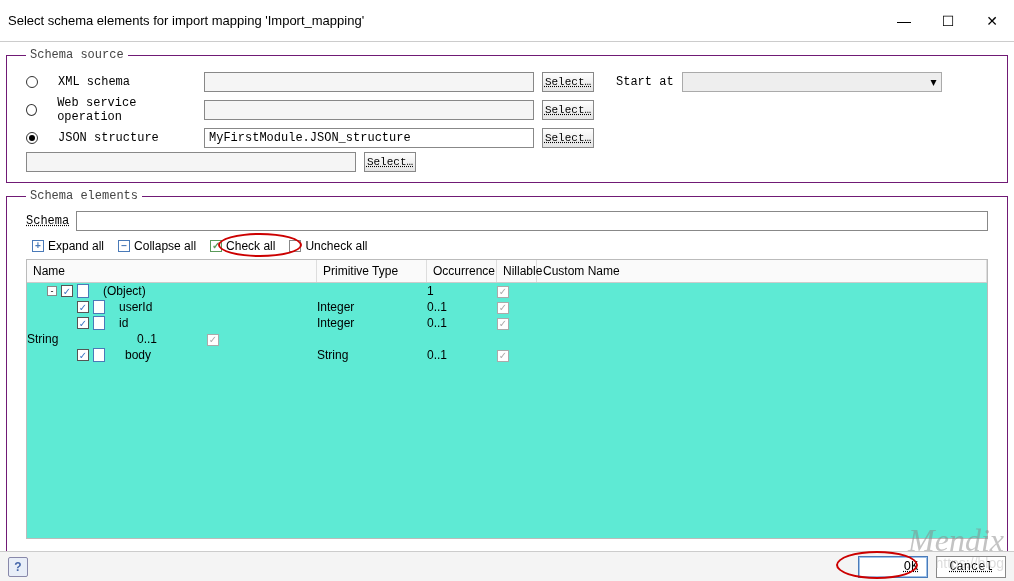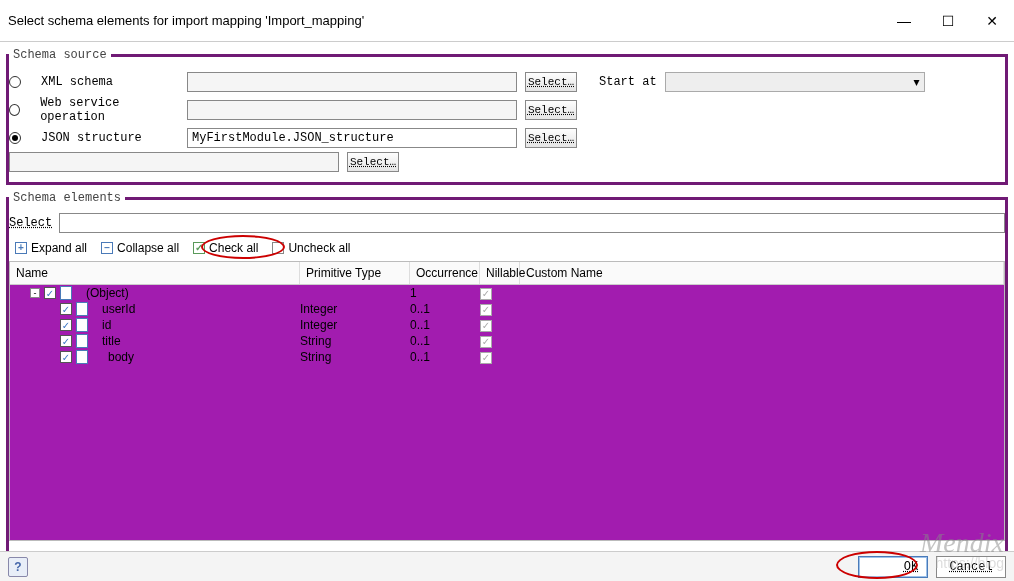--- a/index.html
+++ b/index.html
@@ -22,23 +22,23 @@
     border-bottom: 1px solid #ccc;
   }
   .titlebar-title { flex: 1; font-size: 13px; }
   .winbtns { display: flex; }
   .winbtn {
     width: 44px; height: 28px;
     display: flex; align-items: center; justify-content: center;
     font-size: 14px;
   }
   fieldset {
-    border: 3px solid #701a75;
+    border: 1px solid #701a75;
     margin: 6px;
-    padding: 6px 0;
+    padding: 6px 19px;
   }
   legend { color: #444; font-family: "Courier New", monospace; font-size: 12px; padding: 0 4px;}
   .src-row {
     display: flex;
     align-items: center;
     margin: 4px 0;
     gap: 8px;
   }
   .radio-label {
     display: flex;
@@ -96,21 +96,21 @@
   .red-circle {
     position:absolute;
     border:2px solid #cc0000;
     border-radius:50%;
     pointer-events:none;
   }
   .tree {
     border:1px solid #bbb;
     height:280px;
     overflow:auto;
-    background:#a21caf;
+    background:#5eead4;
   }
   .tree-header {
     display:flex; border-bottom:1px solid #ccc;
     background:#fafafa;
     font-size:12px;
   }
   .tree-header > div { padding:4px 6px; border-right:1px solid #ddd;}
   .col-name {width:290px;} .col-prim{width:110px;} .col-occ{width:70px;} .col-nil{width:40px;} .col-cust{flex:1;}
   .tree-row { display:flex;align-items:center;height:16px;padding:0;}
   .tree-row .cell-name{width:290px;display:flex;align-items:center;gap:4px;}
@@ -123,21 +123,21 @@
   .file-icon{width:12px;height:14px;border:1px solid #4a7ab8;background:#fff;position:relative;}
   .footer{
     position:absolute;left:0;right:0;bottom:0;height:30px;
     border-top:1px solid #ccc;background:#f4f4f4;
     display:flex;align-items:center;padding:0 8px;gap:8px;
   }
   .help-btn{width:20px;height:20px;border:1px solid #88a;background:#e8eef8;color:#4466aa;display:flex;align-items:center;justify-content:center;font-weight:bold;border-radius:2px;}
   .spacer{flex:1;}
   .dlg-btn{width:70px;height:22px;border:1px solid #888;background:#fff;font-family:"Courier New",monospace;text-align:center;line-height:20px;text-decoration: underline dotted;}
   .dlg-btn.primary{border:1px solid #4a7ab8;box-shadow:0 0 0 1px #9cc1ea inset;padding-left:36px;}
-  .watermark{position:absolute;right:10px;bottom:22px;font-size:28px;font-style:italic;color:#888;opacity:.5;font-family:Georgia,serif;text-align:center;}
+  .watermark{position:absolute;right:10px;bottom:22px;font-size:32px;font-style:italic;color:#888;opacity:.5;font-family:Georgia,serif;text-align:center;}
   .watermark-small{position:absolute;right:10px;bottom:10px;font-size:14px;color:#bbb;opacity:.5;}
 </style>
 </head>
 <body>
 
 <div class="titlebar">
   <div class="titlebar-title">Select schema elements for import mapping 'Import_mapping'</div>
   <div class="winbtns">
     <div class="winbtn">—</div>
     <div class="winbtn">☐</div>
@@ -182,21 +182,21 @@
   <div class="src-row">
     <div class="src-input readonly"></div>
     <div class="sel-btn">Select…</div>
   </div>
 </fieldset>
 
 <fieldset style="height:370px;">
   <legend>Schema elements</legend>
 
   <div class="filter-row">
-    <span class="filter-label">Select</span>
+    <span class="filter-label">Schema</span>
     <input class="filter-input" value="" style="">
   </div>
 
   <div class="toolbar" style="position:relative;">
     <div class="tbtn">
       <span class="sq-icon">+</span>
       <span>Expand all</span>
     </div>
     <div class="tbtn">
       <span class="sq-icon">−</span>
@@ -247,25 +247,20 @@
           <div class="cell-name indent2">
             <span class="chk on"></span>
             <span class="file-icon"></span>
             <span style="margin-left: 10px;">id</span>
           </div>
           <div class="cell-prim">Integer</div>
           <div class="cell-occ">0..1</div>
           <div class="cell-nil"><span class="chk dim on"></span></div>
         </div>
         <div class="tree-row">
-          <div class="cell-name indent2">
-            <span class="chk on"></span>
-            <span class="file-icon"></span>
-            <span style="margin-left: 10px;">title</span>
-          </div>
           <div class="cell-prim">String</div>
           <div class="cell-occ">0..1</div>
           <div class="cell-nil"><span class="chk dim on"></span></div>
         </div>
         <div class="tree-row">
           <div class="cell-name indent2">
             <span class="chk on"></span>
             <span class="file-icon"></span>
             <span style="margin-left: 16px;">body</span>
           </div>

